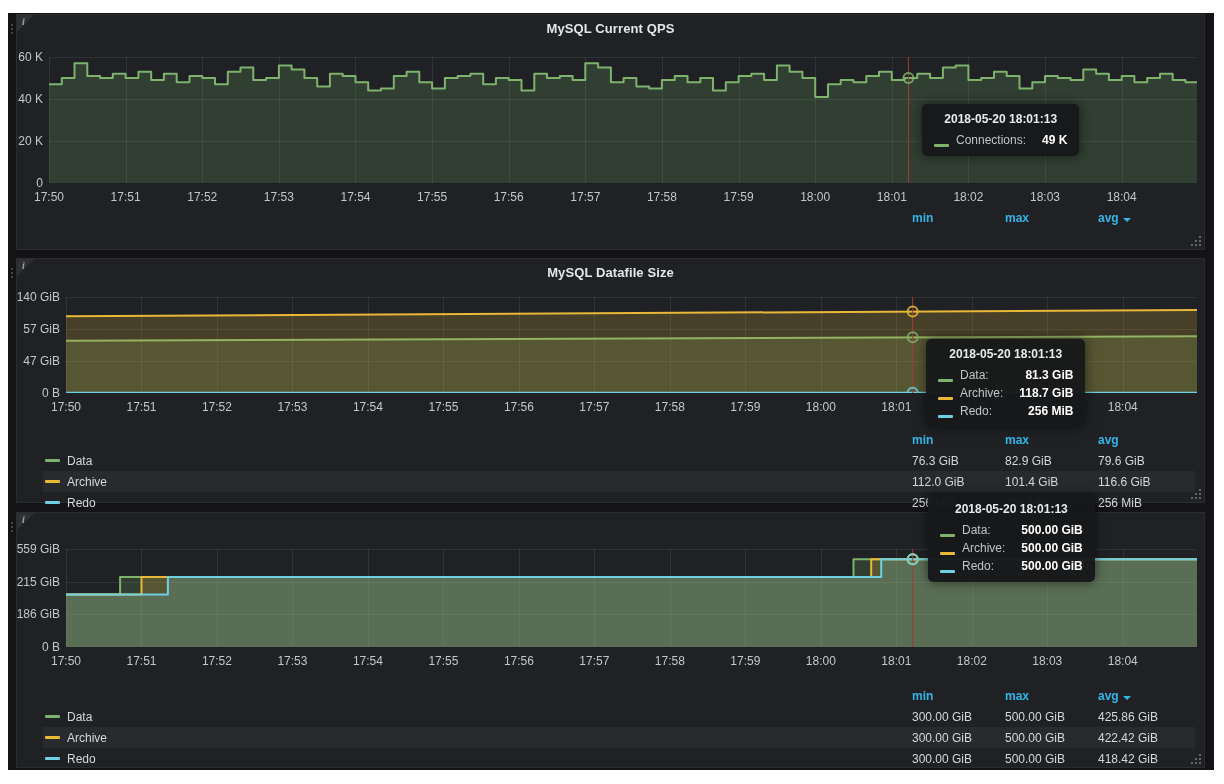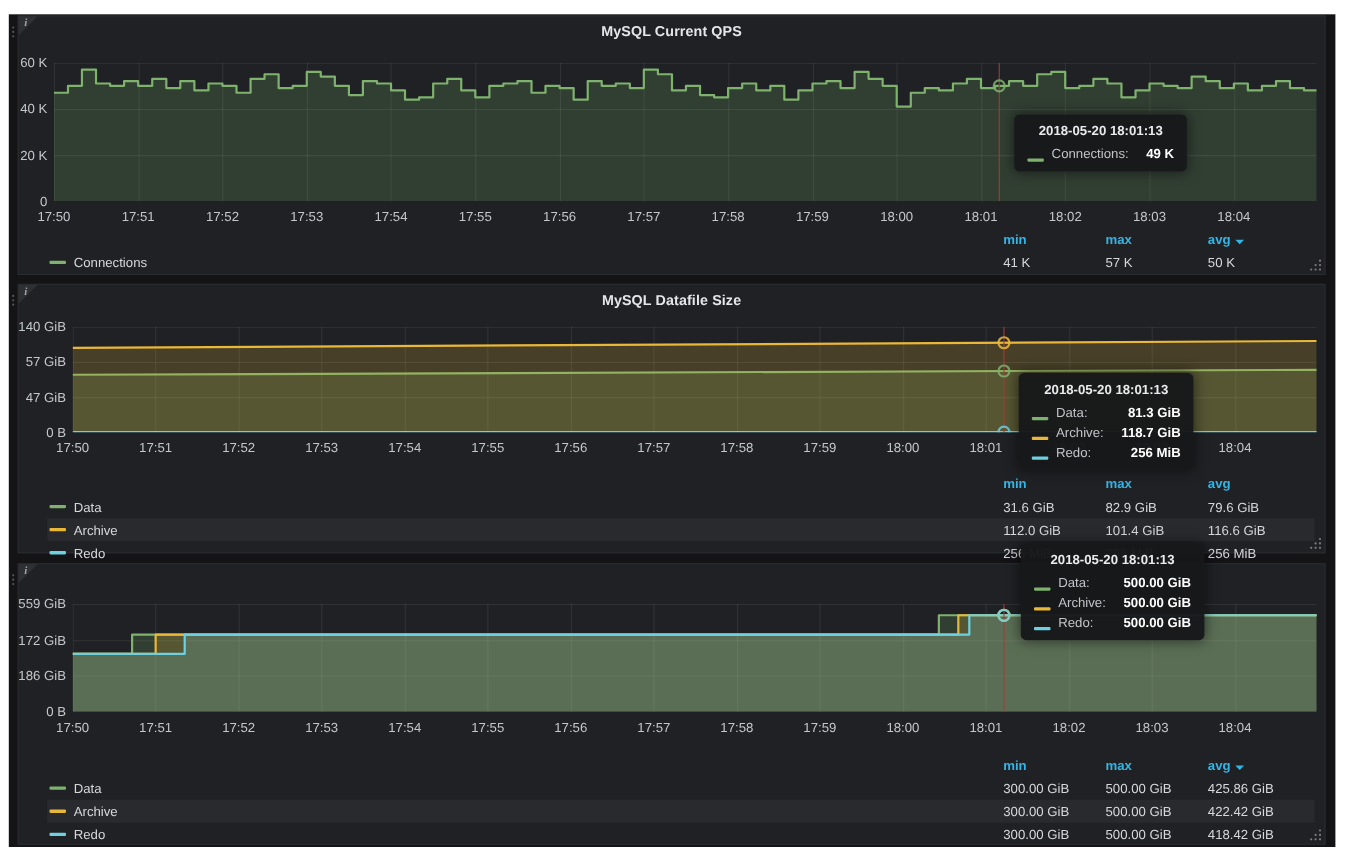--- a/index.html
+++ b/index.html
@@ -84,27 +84,20 @@
       <span class="xlab" style="left: 951.422px; top: 175px;">18:02</span>
       <span class="xlab" style="left: 1028.04px; top: 175px;">18:03</span>
       <span class="xlab" style="left: 1104.66px; top: 175px;">18:04</span>
       <div class="legend" style="top: 192px;">
         <div class="lrow lhead">
           <span class="lname"></span>
           <span class="lstat">min</span>
           <span class="lstat">max</span>
           <span class="lstat">avg<span class="caret"></span></span>
         </div>
-        <div class="lrow">
-          <span class="dash-ic" style="background: rgb(126, 178, 109);"></span>
-          <span class="lname">Connections</span>
-          <span class="lstat">41 K</span>
-          <span class="lstat">57 K</span>
-          <span class="lstat">50 K</span>
-        </div>
       </div>
       <span class="rhandle">
         <span class="rdot" style="left: 8px; top: 0px;"></span>
         <span class="rdot" style="left: 8px; top: 4px;"></span>
         <span class="rdot" style="left: 4px; top: 4px;"></span>
         <span class="rdot" style="left: 8px; top: 8px;"></span>
         <span class="rdot" style="left: 4px; top: 8px;"></span>
         <span class="rdot" style="left: 0px; top: 8px;"></span>
       </span>
     </section>
@@ -167,21 +160,21 @@
       <div class="legend" style="top: 170px;">
         <div class="lrow lhead">
           <span class="lname"></span>
           <span class="lstat">min</span>
           <span class="lstat">max</span>
           <span class="lstat">avg</span>
         </div>
         <div class="lrow">
           <span class="dash-ic" style="background: rgb(126, 178, 109);"></span>
           <span class="lname">Data</span>
-          <span class="lstat">31.6 GiB</span>
+          <span class="lstat">76.3 GiB</span>
           <span class="lstat">82.9 GiB</span>
           <span class="lstat">79.6 GiB</span>
         </div>
         <div class="lrow stripe">
           <span class="dash-ic" style="background: rgb(234, 184, 57);"></span>
           <span class="lname">Archive</span>
           <span class="lstat">112.0 GiB</span>
           <span class="lstat">101.4 GiB</span>
           <span class="lstat">116.6 GiB</span>
         </div>
@@ -232,21 +225,21 @@
         <path d="M 0.0 45.4 H 75.5 V 27.9 H 805.2 V 10.3 H 1131 V 98 H 0 Z" fill="#EAB839" fill-opacity="0.2" stroke="none"></path>
         <path d="M 0.0 45.4 H 75.5 V 27.9 H 805.2 V 10.3 H 1131" fill="none" stroke="#EAB839" stroke-width="2" stroke-linejoin="round"></path>
         <path d="M 0.0 45.4 H 101.9 V 27.9 H 815.2 V 10.3 H 1131 V 98 H 0 Z" fill="#6ED0E0" fill-opacity="0.2" stroke="none"></path>
         <path d="M 0.0 45.4 H 101.9 V 27.9 H 815.2 V 10.3 H 1131" fill="none" stroke="#6ED0E0" stroke-width="2" stroke-linejoin="round"></path>
         <line x1="846.6774193548387" y1="0" x2="846.6774193548387" y2="98" stroke="#a43c37" stroke-width="1"></line>
         <circle cx="846.6774193548387" cy="10.343470483005376" r="5" fill="none" stroke="#7EB26D" stroke-width="2" opacity="0.85"></circle>
         <circle cx="846.6774193548387" cy="10.343470483005376" r="5" fill="none" stroke="#EAB839" stroke-width="2" opacity="0.85"></circle>
         <circle cx="846.6774193548387" cy="10.343470483005376" r="5" fill="none" stroke="#6ED0E0" stroke-width="2" opacity="0.85"></circle>
       </svg>
       <span class="ylab" style="left: -3px; top: 29px;">559 GiB</span>
-      <span class="ylab" style="left: -3px; top: 61.6082px;">172 GiB</span>
+      <span class="ylab" style="left: -3px; top: 61.6082px;">215 GiB</span>
       <span class="ylab" style="left: -3px; top: 94.3918px;">186 GiB</span>
       <span class="ylab" style="left: -3px; top: 127px;">0 B</span>
       <span class="xlab" style="left: 49px; top: 141px;">17:50</span>
       <span class="xlab" style="left: 124.484px; top: 141px;">17:51</span>
       <span class="xlab" style="left: 199.968px; top: 141px;">17:52</span>
       <span class="xlab" style="left: 275.452px; top: 141px;">17:53</span>
       <span class="xlab" style="left: 350.935px; top: 141px;">17:54</span>
       <span class="xlab" style="left: 426.419px; top: 141px;">17:55</span>
       <span class="xlab" style="left: 501.903px; top: 141px;">17:56</span>
       <span class="xlab" style="left: 577.387px; top: 141px;">17:57</span>

